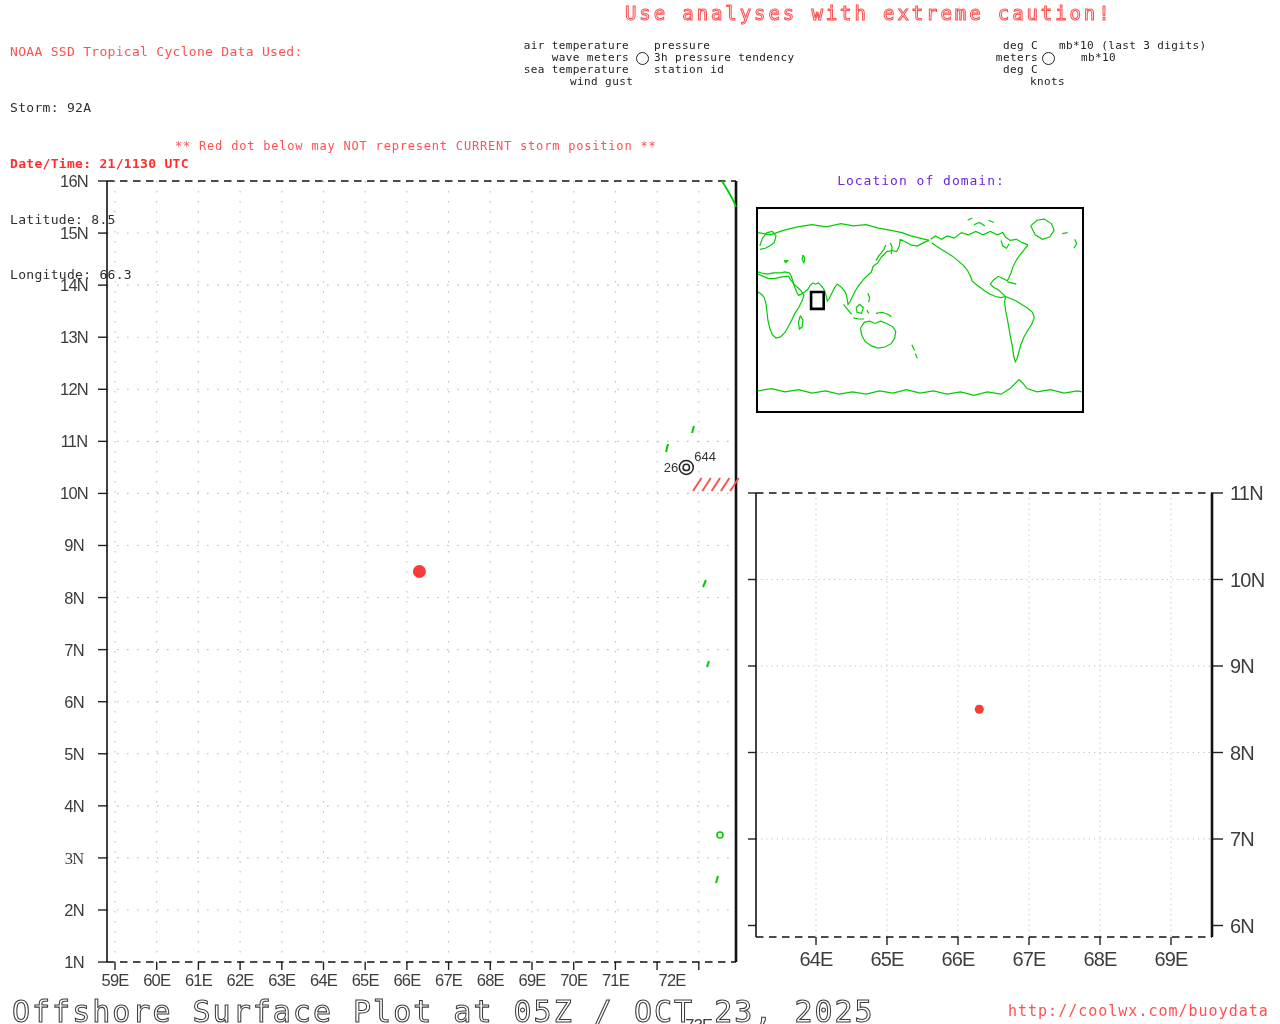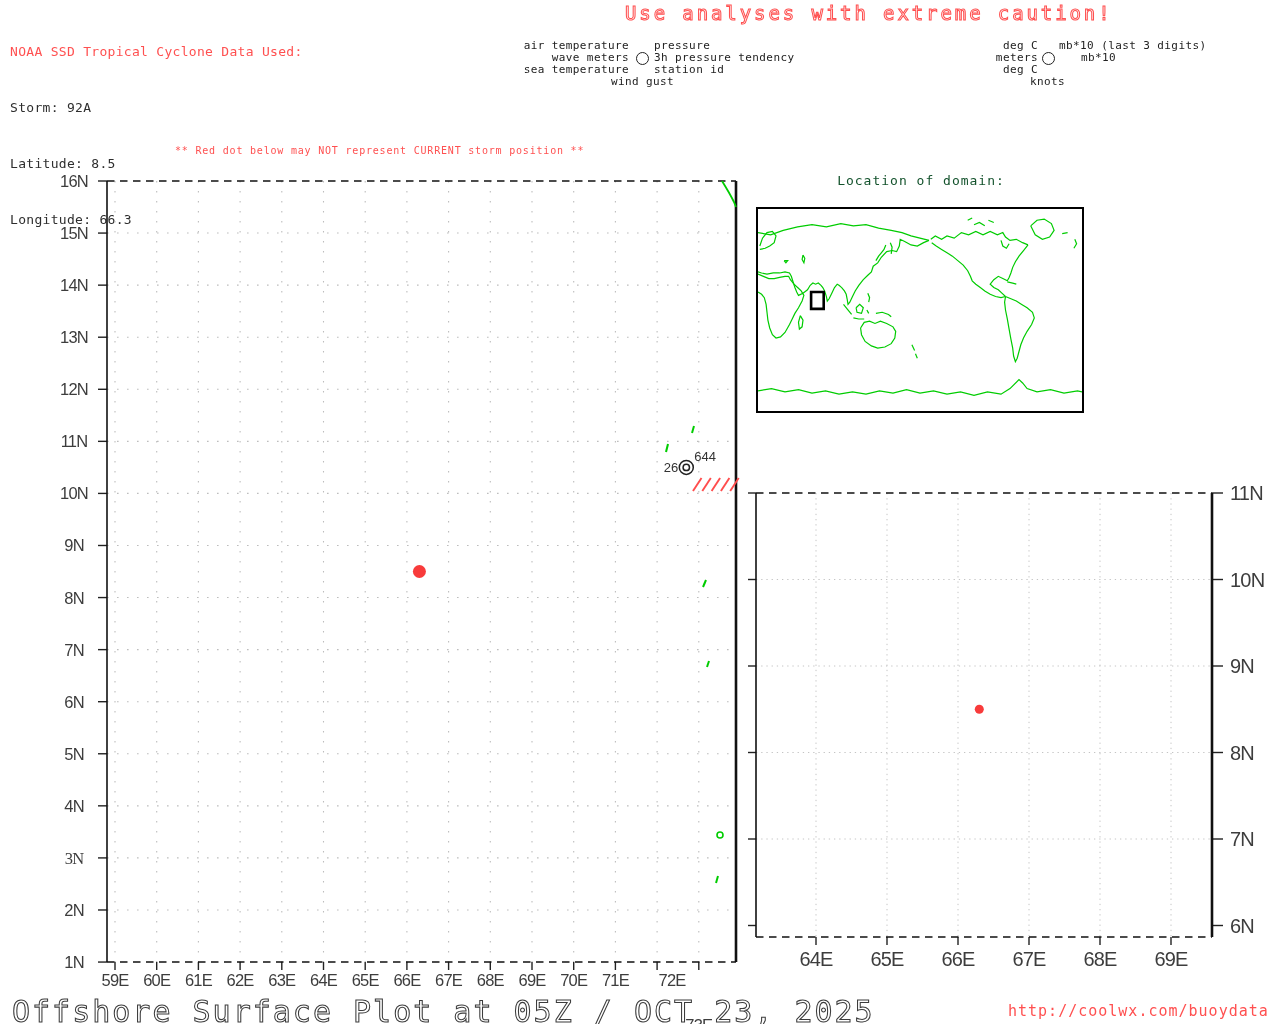--- a/index.html
+++ b/index.html
@@ -12,56 +12,57 @@
   .caution{left:625px;top:2px;font-size:19px;letter-spacing:2.9px;white-space:nowrap;}
   .hollow{color:#3c3c3c;}
   .hollow-red{color:#ff5050;}
   @supports (-webkit-text-stroke:1px #000){
     .hollow{-webkit-text-stroke:1.05px #3c3c3c;color:transparent;}
     .hollow-red{-webkit-text-stroke:1.05px #ff5050;color:transparent;}
   }
   .leg{font-size:11px;line-height:12px;letter-spacing:.4px;color:#222;white-space:nowrap;}
   .leg-rt{text-align:right;width:150px;}
   .legend-circle{width:11px;height:11px;border:1.4px solid #222;border-radius:50%;background:#fff;}
-  .warning{left:175px;top:145px;font-size:10px;letter-spacing:.8px;white-space:nowrap;text-align:center;}
+  .warning{left:175px;top:139px;font-size:12px;letter-spacing:.8px;white-space:nowrap;text-align:center;}
   .axfont{font-family:"Liberation Sans","DejaVu Sans",sans-serif;color:#3d3d3d;}
   .axlab{position:absolute;font-size:16.5px;letter-spacing:-.8px;white-space:nowrap;}
   .axlab.xc{transform:translateX(-50%);}
   .axlab.yr{width:44px;text-align:center;}
   .axlab2{position:absolute;font-size:20px;letter-spacing:-.8px;white-space:nowrap;}
   .axlab2.xc{transform:translateX(-50%);}
-  .map-title{left:757px;top:173px;width:328px;text-align:center;font-size:13px;letter-spacing:1px;color:#14532d;}
+  .map-title{left:757px;top:173px;width:328px;text-align:center;font-size:13px;letter-spacing:1px;color:#6d28d9;}
   .map-box{left:756px;top:207px;width:328px;height:206px;border:2px solid #000;box-sizing:border-box;background:#fff;}
   .footer-title{left:12px;top:994px;font-size:30px;letter-spacing:2px;white-space:nowrap;}
   .footer-url{left:1008px;top:1002px;font-size:15px;letter-spacing:1px;white-space:nowrap;}
   svg{position:absolute;left:0;top:0;}
 </style>
 </head>
 <body>
 
 <div class="canvas">
 
   <div class="abs info-block">
     <div class="red">NOAA SSD Tropical Cyclone Data Used:</div>
     <div>Storm: 92A</div>
+    <div class="boldred">Date/Time: 21/1130 UTC</div>
     <div>Latitude: 8.5</div>
     <div>Longitude: 66.3</div>
   </div>
 
   <div class="abs caution hollow-red">Use analyses with extreme caution!</div>
 
   <div>
     <div class="abs leg leg-rt" style="left:479px;top:40px;">air temperature</div>
     <div class="abs leg leg-rt" style="left:479px;top:52px;">wave meters</div>
     <div class="abs leg leg-rt" style="left:479px;top:64px;">sea temperature</div>
     <div class="abs legend-circle" style="left:636px;top:52px;"></div>
     <div class="abs leg" style="left:654px;top:40px;">pressure</div>
     <div class="abs leg" style="left:654px;top:52px;">3h pressure tendency</div>
     <div class="abs leg" style="left:654px;top:64px;">station id</div>
-    <div class="abs leg" style="left:570px;top:76px;width:145px;text-align:center;">wind gust</div>
+    <div class="abs leg" style="left:570px;top:76px;width:145px;">wind gust</div>
   </div>
 
   <div>
     <div class="abs leg leg-rt" style="left:888px;top:40px;">deg C</div>
     <div class="abs leg leg-rt" style="left:888px;top:52px;">meters</div>
     <div class="abs leg leg-rt" style="left:888px;top:64px;">deg C</div>
     <div class="abs legend-circle" style="left:1042px;top:52px;"></div>
     <div class="abs leg" style="left:1059px;top:40px;">mb*10 (last 3 digits)</div>
     <div class="abs leg" style="left:1059px;top:52px;margin-left:22px;">mb*10</div>
     <div class="abs leg" style="left:975px;top:76px;width:145px;text-align:center;">knots</div>

